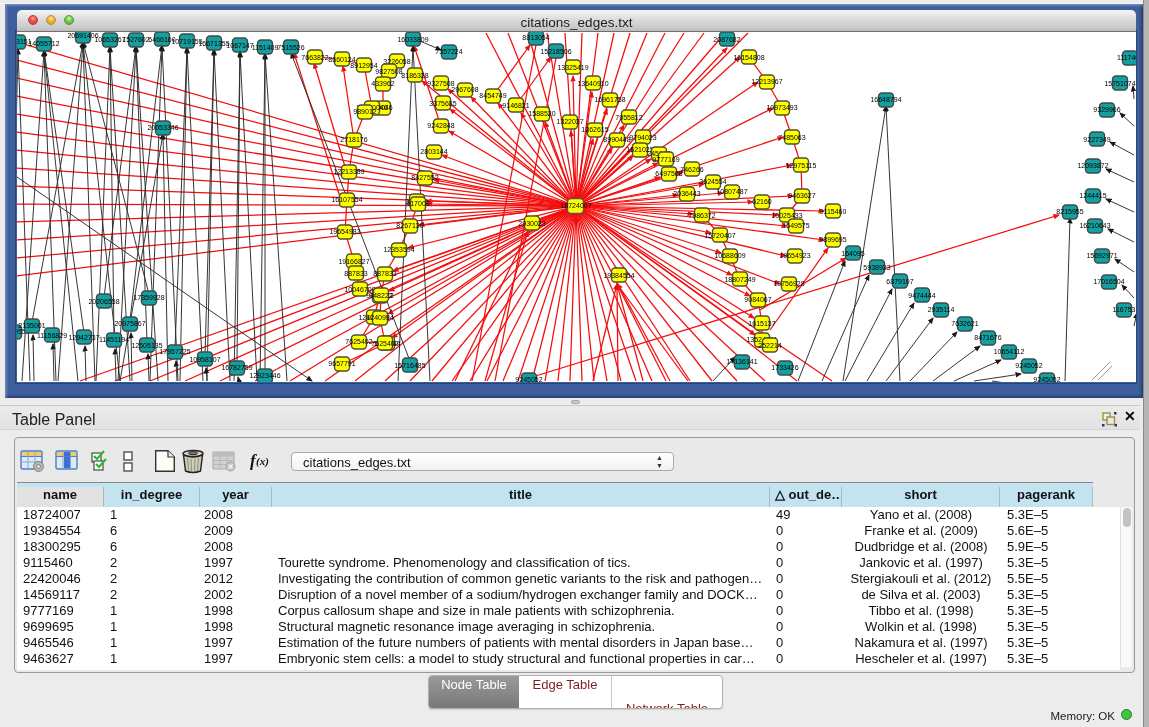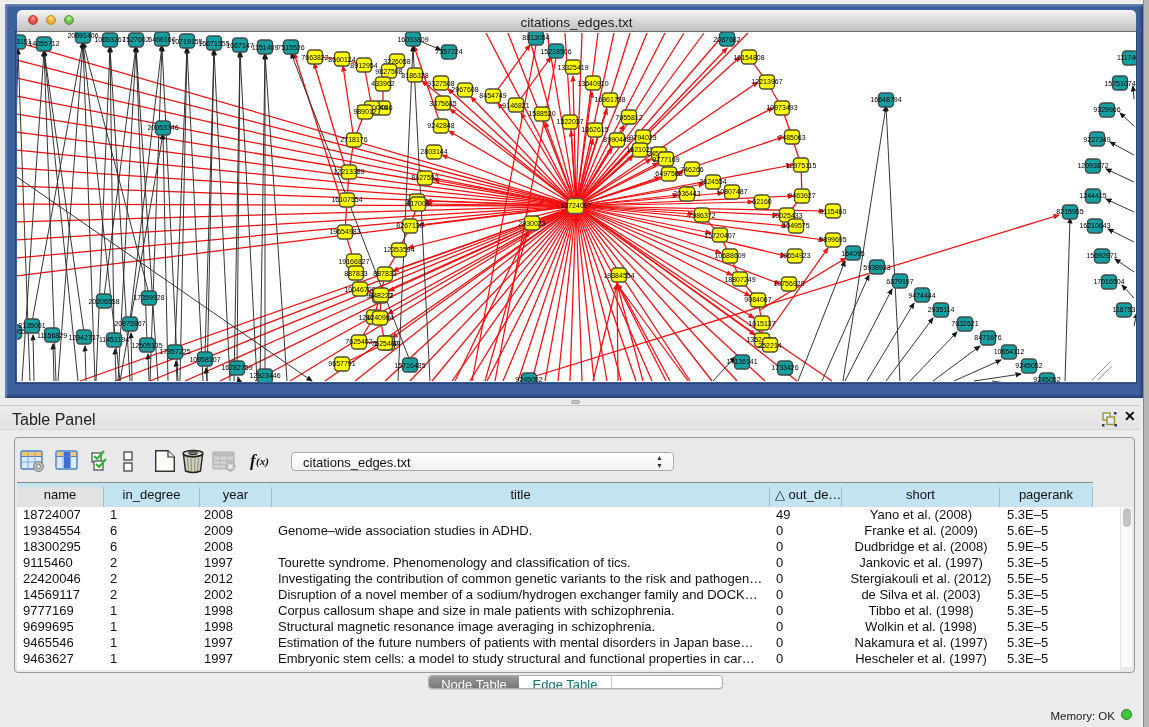--- a/index.html
+++ b/index.html
@@ -30,39 +30,39 @@
 #tpheader .close { position:absolute; left:1124px; top:2px; font-size:14px; font-weight:bold; color:#000; }
 #panel { left:14px; top:437px; width:1121px; height:236px; background:#e9e9e9;
   border:1px solid #9a9a9a; border-radius:4px; }
 
 #tbicons { left:16px; top:444px; width:270px; height:34px; }
 #combo { left:291px; top:452px; width:383px; height:19px; background:linear-gradient(#ffffff,#f2f2f2);
   border:1px solid #a9a9a9; border-radius:4px; }
 #combo .txt { position:absolute; left:11px; top:2px; font-size:13px; color:#111; }
 #combo .arr { position:absolute; right:10px; top:1px; font-size:7px; color:#333; line-height:8px; }
 
-#thead { left:17px; top:482px; width:1076px; height:43px; background:#c3e3f1; border-top:1px solid #888; border-bottom:1px solid #777; }
+#thead { left:17px; top:482px; width:1076px; height:43px; background:#c3e3f1; border-top:1px solid #888; border-bottom:1px solid #777;font-weight:bold; }
 #thead span { position:absolute; top:4px; font-size:13px; color:#111; text-align:center; border-right:1px solid #9fbecb; height:20px; white-space:nowrap; overflow:hidden; }
 #tbody { left:17px; top:507px; width:1103px; height:163px; background:#fff; }
 .tr { position:absolute; left:17px; width:1076px; height:16px; font-size:13px; color:#111; }
 .tr span { position:absolute; top:0px; white-space:nowrap; overflow:hidden; }
 .c0 { left:6px;  width:95px; }
 .c1 { left:93px; width:90px; }
 .c2 { left:187px; width:80px; }
 .c3 { left:261px; width:492px; }
 .c4 { left:759px; width:66px; }
 .c5 { left:825px; width:158px; text-align:center; }
 .c6 { left:990px; width:100px; }
 
 #vscroll { left:1120px; top:507px; width:12px; height:160px; background:#fafafa; border-left:1px solid #e0e0e0; }
 #vscroll .thumb { position:absolute; left:1.5px; top:1px; width:8px; height:19px; background:#c3c3c3; border-radius:4px; }
 
-#tabs { left:428px; top:675px; height:14px; border:1px solid #b0b0b0; border-radius:4px; background:#fff;
+#tabs { left:428px; top:675px; height:34px; border:1px solid #b0b0b0; border-radius:4px; background:#fff;
   box-shadow:0 1px 1px rgba(0,0,0,0.12); font-size:13px; display:flex; overflow:hidden; }
-#tabs div { padding:1px 0 0 0; text-align:center; color:#0f766e; }
+#tabs div { padding:1px 0 0 0; text-align:center; color:#7f1d1d; }
 #tabs .sel { background:linear-gradient(#9a9a9a,#787878); color:#fff; }
 #tabs .sep { width:1px; background:#c9c9c9; padding:0; }
 #memory { right:34px; top:710px; font-size:11.5px; color:#1a1a1a; }
 #memled { left:1121px; top:709px; width:11px; height:11px; border-radius:50%; background:#3dc73d; border:1px solid #2a7a2a; }
 </style></head>
 <body>
 <div class="abs" id="frame">
     <div class="inneredge"></div>
   </div>
 <div class="abs" id="graph"><svg width="1119" height="350" viewBox="17 32 1119 350">
@@ -983,21 +983,20 @@
     <span class="c1">1</span>
     <span class="c2">2008</span>
     <span class="c4">49</span>
     <span class="c5">Yano et al. (2008)</span>
     <span class="c6">5.3E–5</span>
   </div>
 <div class="tr" style="top:523px">
 <span class="c0">19384554</span>
     <span class="c1">6</span>
     <span class="c2">2009</span>
-    <span class="c3">Genome–wide association studies in ADHD.</span>
     <span class="c4">0</span>
     <span class="c5">Franke et al. (2009)</span>
     <span class="c6">5.6E–5</span>
   </div>
 <div class="tr" style="top:539px">
 <span class="c0">18300295</span>
     <span class="c1">6</span>
     <span class="c2">2008</span>
     <span class="c4">0</span>
     <span class="c5">Dudbridge et al. (2008)</span>

